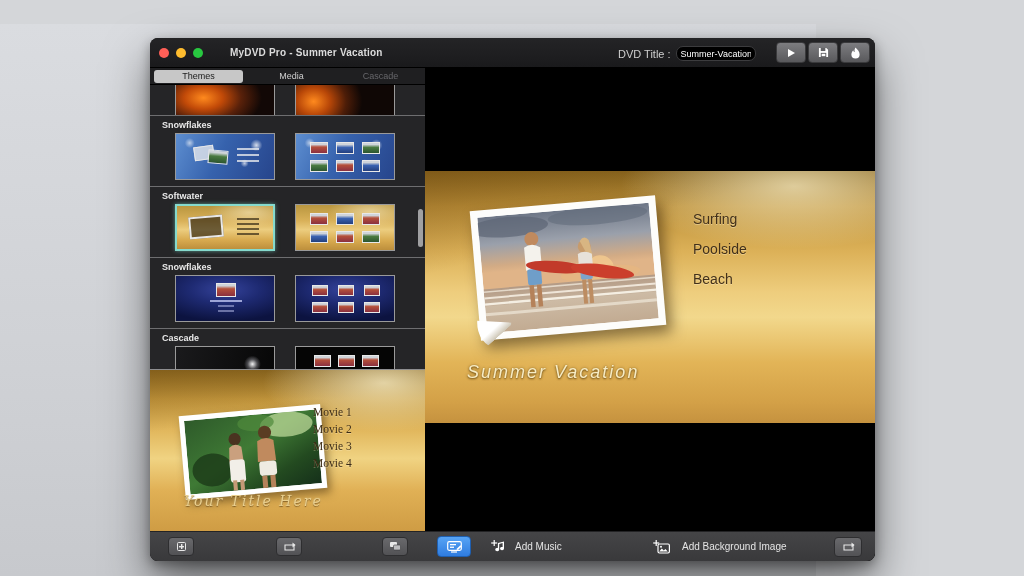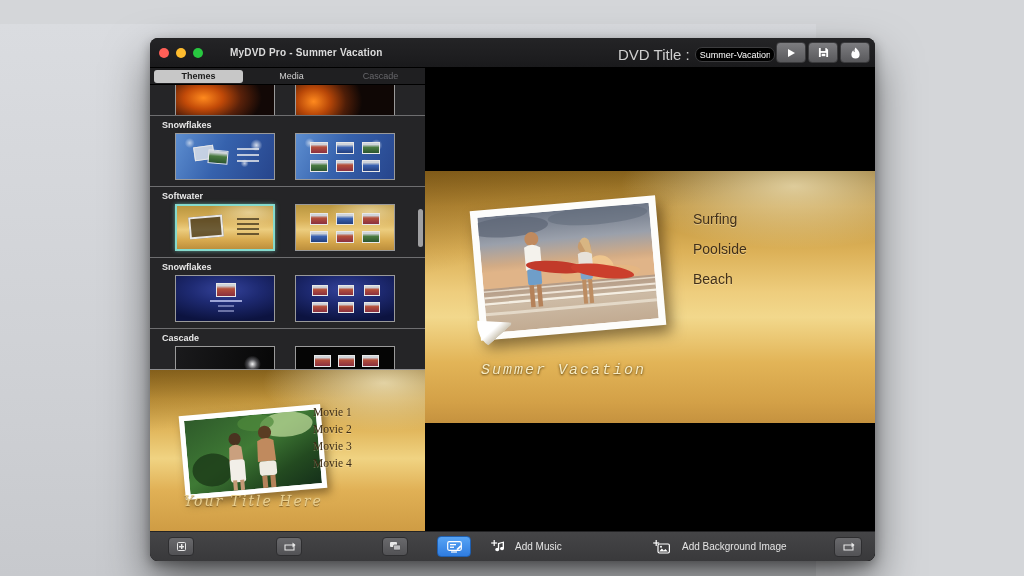--- a/index.html
+++ b/index.html
@@ -14,38 +14,38 @@
             box-shadow:0 22px 45px rgba(0,0,0,.5), 0 4px 12px rgba(0,0,0,.35); }
 
   
   .titlebar { position:absolute; left:0; top:0; width:100%; height:30px;
               background:linear-gradient(#242426,#1a1a1c); border-bottom:1px solid #000; }
   .traffic { position:absolute; left:9px; top:10px; display:flex; gap:7px; }
   .tl { width:10px; height:10px; border-radius:50%; display:inline-block; }
   .tl.red{background:#ff5f57}.tl.yellow{background:#febc2e}.tl.green{background:#28c840}
   .win-title { position:absolute; left:80px; top:9px; font-size:10px; font-weight:bold; color:#dcdcdc; letter-spacing:.2px;}
   .dvd-group { position:absolute; left:468px; top:8px; display:flex; align-items:center; gap:5px; }
-  .dvd-label { font-size:15px; color:#cfcfcf;text-align:right; }
+  .dvd-label { font-size:11px; color:#cfcfcf;text-align:right; }
   .dvd-input { width:80px; height:15px; background:#000; color:#fff; border:1px solid #3c3c3e;
                font-size:9px; padding:0 4px; font-family:"Liberation Sans",sans-serif; border-radius:7px;}
   .tb-buttons { position:absolute; right:5px; top:4px; display:flex; gap:2px; }
   .tbtn { width:30px; height:21px; border:1px solid #3a3a3c; border-radius:4px;
           background:linear-gradient(#7d7d80,#59595c); display:flex; align-items:center; justify-content:center;
           cursor:pointer; padding:0; }
   .tbtn svg { display:block; }
 
   
   .content { position:absolute; top:30px; left:0; right:0; bottom:0; }
 
   
   .left-panel { position:absolute; left:0; top:0; width:275px; height:493px; background:#232325; }
   .tabbar { position:absolute; left:0; top:0; width:100%; height:17px; background:#1f1f21;
             display:flex; align-items:center; border-bottom:1px solid #000;}
   .tab { flex:1; text-align:center; font-size:9px; color:#cfcfcf; height:13px; line-height:13px; cursor:pointer;}
-  .tab.active { background:#c7c7c7; color:#1c1c1c; border-radius:3px; margin:0 4px; font-weight:bold;}
+  .tab.active { background:#c7c7c7; color:#1c1c1c; border-radius:3px; margin:0 4px; font-weight:normal;}
   .tab.dim { color:#66666a; }
 
   .theme-list { position:absolute; left:0; top:17px; width:100%; height:284px; overflow:hidden; background:#252527;}
   .sec-divider { height:1px; background:#6e6e70; }
   .sec-label { font-size:9px; font-weight:bold; color:#e8e8e8; margin:4px 0 3px 12px; }
   .thumb-row { display:flex; padding-left:25px; gap:20px; margin-bottom:6px; }
   .thumb { position:relative; width:100px; height:47px; border:1px solid #9a9a9a; overflow:hidden; cursor:pointer;
            background:#111; }
   .thumb.sel { border:2px solid #85dacd; box-shadow:0 0 4px rgba(120,220,205,.6); }
   .partial { height:30px; overflow:hidden; position:relative; }
@@ -108,22 +108,22 @@
         linear-gradient(to bottom,#8a671f 0%,#bd913a 14%,#dcb158 32%,#eecd7d 48%,#f2d88c 58%,#e2b457 76%,#d3a047 92%,#c5923f 100%);padding-left:35px; }
   .mm-photo { position:absolute; left:50px; top:32px; width:186px; height:130px; background:#fdfdfb;
               padding:7px; transform:rotate(-5deg); box-shadow:5px 8px 14px rgba(55,35,8,.55); }
   .mm-photo svg { width:100%; height:100%; display:block; }
   .mm-curl { position:absolute; left:-4px; bottom:-8px; width:34px; height:26px;
              background:linear-gradient(135deg,#ffffff 40%, #cfc8b8 60%, transparent 61%);
              transform:rotate(8deg); border-bottom-left-radius:60% 100%; }
   .mm-items { position:absolute; left:268px; top:40px; }
   .mm-item { font-size:14px; color:#42301a; margin-bottom:14px; cursor:pointer;
              text-shadow:0 1px 0 rgba(255,240,200,.4); }
-  .mm-title { position:absolute; left:56px; top:191px; font-family:Liberation Mono, monospace; font-style:italic;
-              font-size:15px; color:#f7ecc4; letter-spacing:2px;
+  .mm-title { position:absolute; left:42px; top:191px; font-family:Liberation Sans, sans-serif; font-style:italic;
+              font-size:18px; color:#f7ecc4; letter-spacing:2px;
               text-shadow:0 1px 2px rgba(100,70,15,.9), 0 0 3px rgba(90,60,10,.5); }
 
   
   .rtb { display:flex; align-items:center; }
   .rtb-edit { position:absolute; left:12px; width:34px; height:21px; border:1px solid #1f5fb0; border-radius:4px;
               background:linear-gradient(#57a4f5,#2f7ce0); display:flex; align-items:center; justify-content:center;
               cursor:pointer; padding:0;}
   .rtb-icon { position:absolute; display:flex; align-items:center; justify-content:center; cursor:pointer;
               background:none; border:none; padding:0;}
   .rtb-music-ic { left:66px; }

